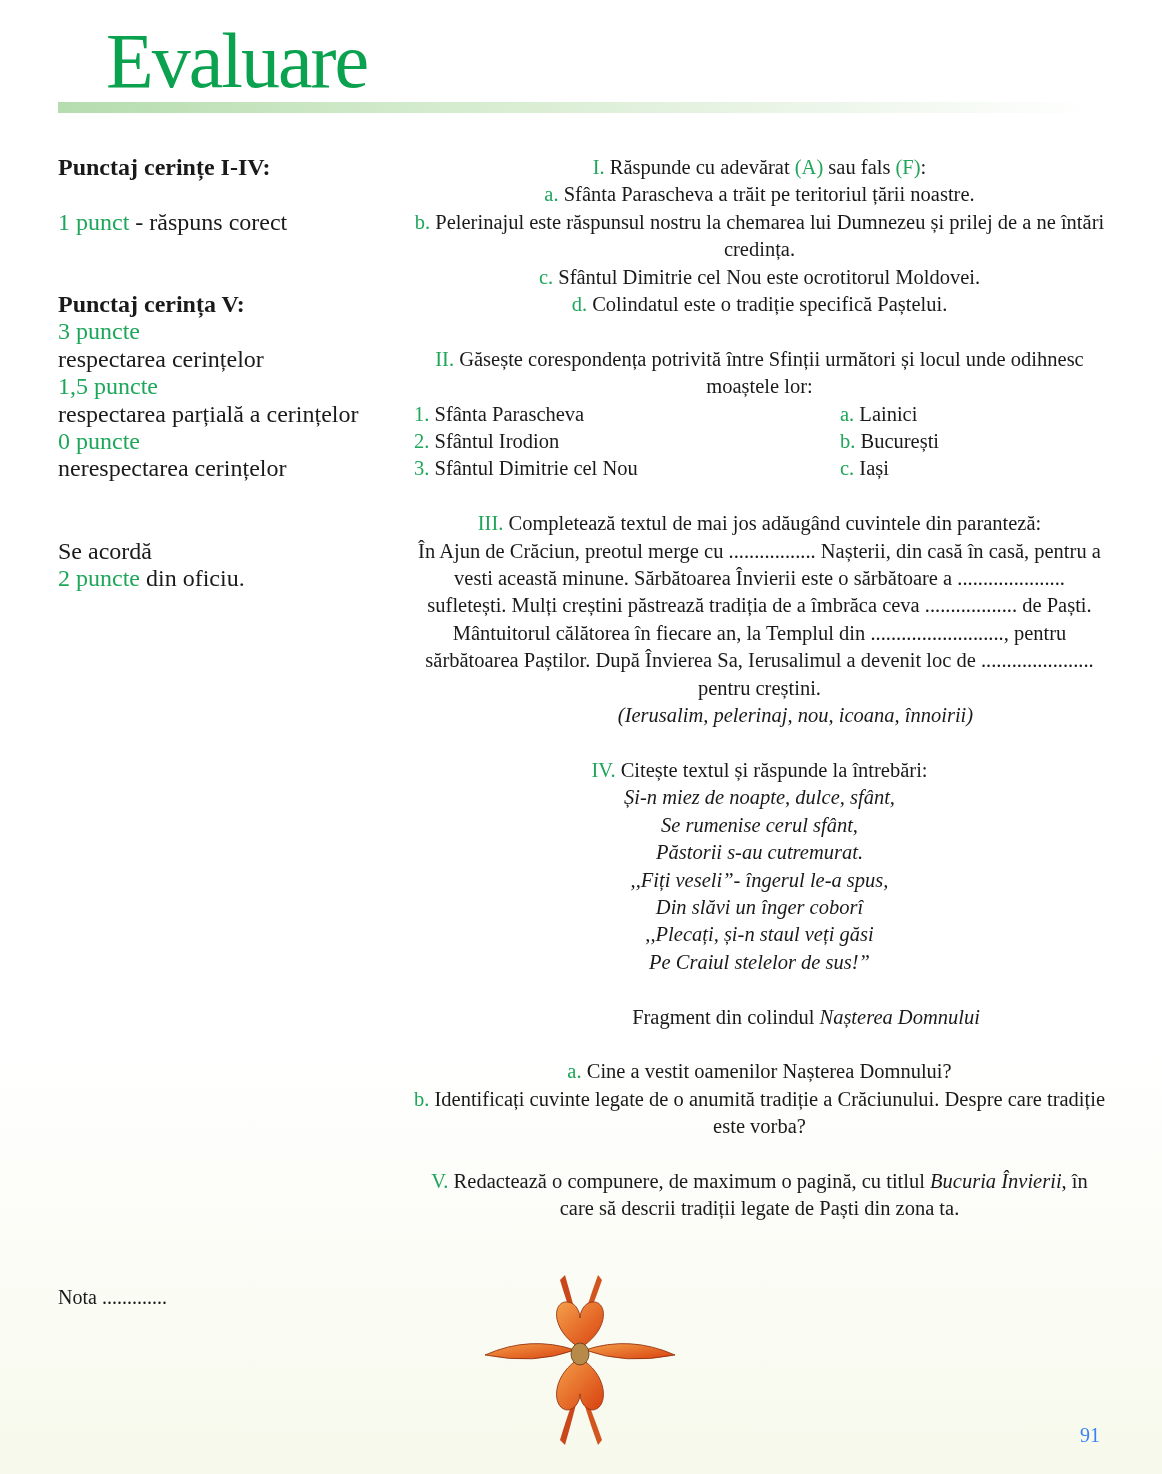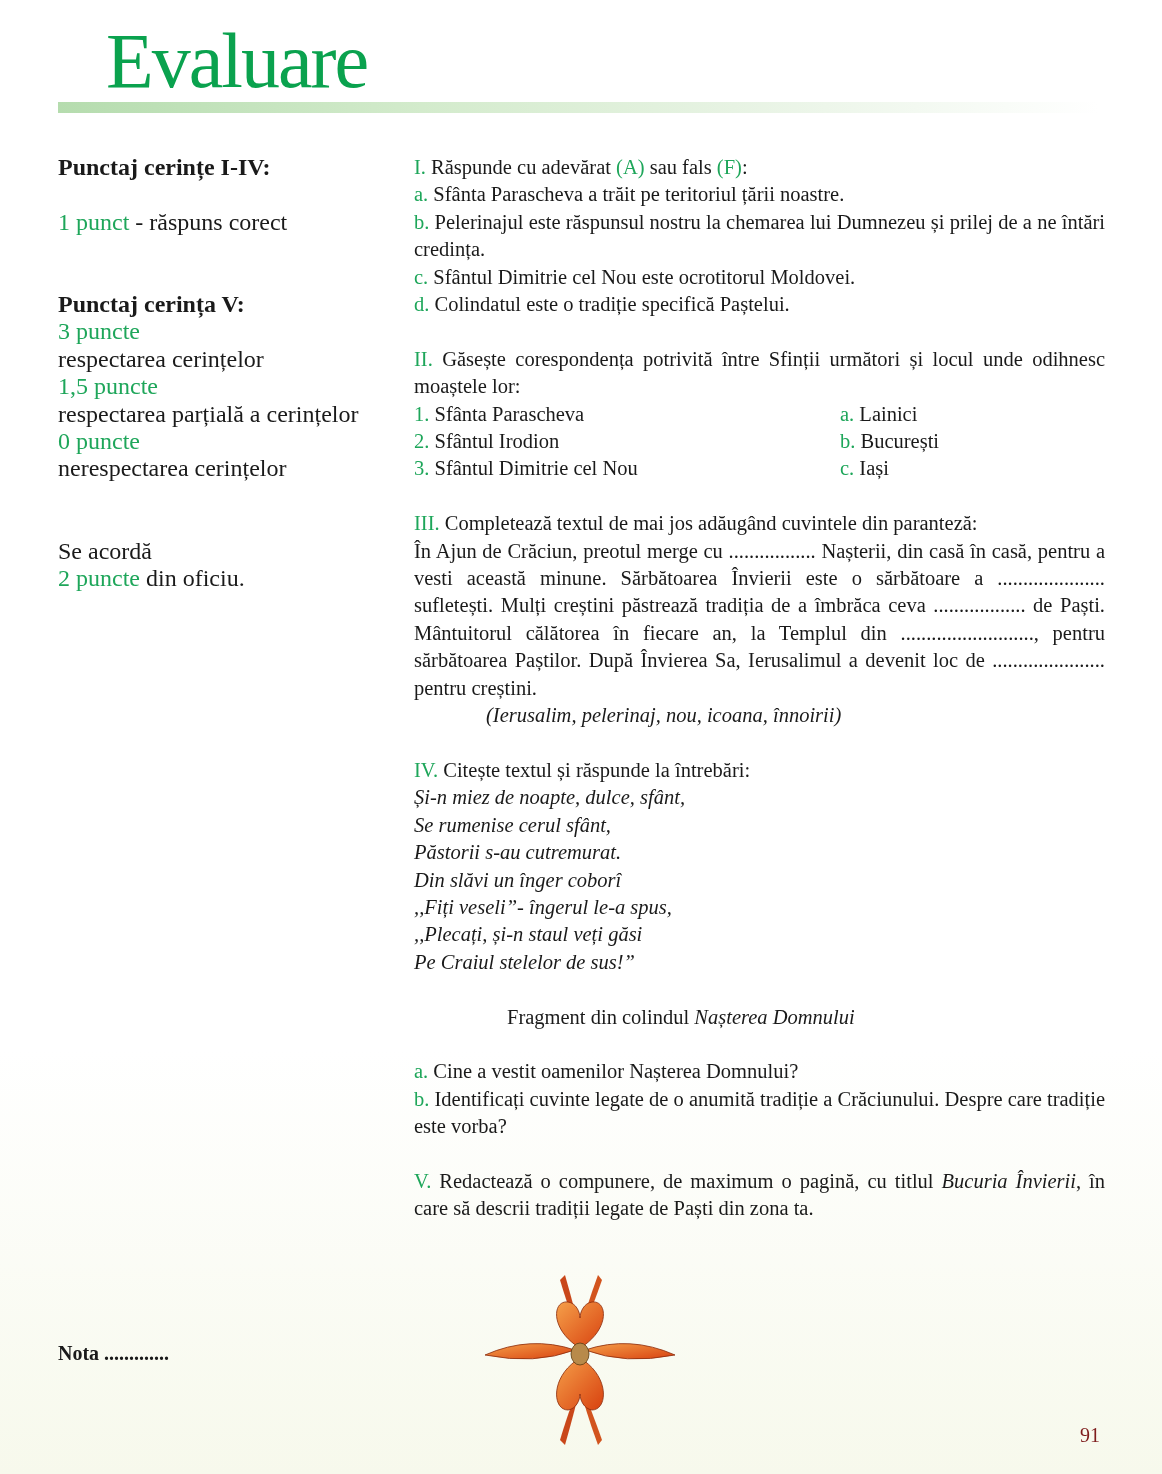--- a/index.html
+++ b/index.html
@@ -26,35 +26,35 @@
     font-size: 24px; line-height: 27.4px;
     font-family: "Liberation Serif", serif;
   }
   .left-col p { margin: 0; }
   .bold { font-weight: bold; }
   .right-col {
     position: absolute; left: 414px; top: 154px; width: 691px;
     font-family: "Liberation Serif", serif;
     font-size: 20.5px; line-height: 27.4px;
   }
-  .right-col p { margin: 0; }
+  .right-col p { margin: 0; text-align: center; }
   .justify { text-align: justify; }
   .match-row { display: flex; }
   .match-row .l { width: 426px; }
   .ital { font-style: italic; }
   .gap { height: 27.4px; }
   .indent-words { padding-left: 72px; }
   .source { padding-left: 93px; }
   .nota {
-    position: absolute; left: 58px; top: 1342px;
-    font-family: "Liberation Serif", serif; font-weight: bold; font-size: 20px;
+    position: absolute; left: 58px; top: 1286px;
+    font-family: "Liberation Serif", serif; font-weight: normal; font-size: 20px;
   }
   .page-num {
     position: absolute; left: 1080px; top: 1424px;
-    font-family: "Liberation Serif", serif; font-size: 20px; color: #7f1d1d;
+    font-family: "Liberation Serif", serif; font-size: 20px; color: #3b82f6;
   }
   .seraph {
     position: absolute; left: 480px; top: 1270px; width: 200px; height: 180px;
   }
 </style>
 </head>
 <body>
 
 <div class="title">Evaluare</div>
 <div class="title-bar"></div>
@@ -104,22 +104,22 @@
 
   <p><span class="green">III.</span><span> Completează textul de mai jos adăugând cuvintele din paranteză:</span></p>
   <p class="justify">În Ajun de Crăciun, preotul merge cu ................. Nașterii, din casă în casă, pentru a vesti această minune. Sărbătoarea Învierii este o sărbătoare a ..................... sufletești. Mulți creștini păstrează tradiția de a îmbrăca ceva .................. de Paști. Mântuitorul călătorea în fiecare an, la Templul din .........................., pentru sărbătoarea Paștilor. După Învierea Sa, Ierusalimul a devenit loc de ...................... pentru creștini.</p>
   <p class="ital indent-words">(Ierusalim, pelerinaj, nou, icoana, înnoirii)</p>
   <div class="gap"></div>
 
   <p><span class="green">IV.</span><span> Citește textul și răspunde la întrebări:</span></p>
   <p class="ital">Și-n miez de noapte, dulce, sfânt,</p>
   <p class="ital">Se rumenise cerul sfânt,</p>
   <p class="ital">Păstorii s-au cutremurat.</p>
+  <p class="ital">,,Fiți veseli”- îngerul le-a spus,</p>
   <p class="ital">Din slăvi un înger coborî</p>
-  <p class="ital">,,Fiți veseli”- îngerul le-a spus,</p>
   <p class="ital">,,Plecați, și-n staul veți găsi</p>
   <p class="ital">Pe Craiul stelelor de sus!”</p>
   <div class="gap"></div>
   <p class="source"><span>Fragment din colindul </span><span class="ital">Nașterea Domnului</span></p>
   <div class="gap"></div>
   <p class="justify"><span class="green">a.</span><span> Cine a vestit oamenilor Nașterea Domnului?</span></p>
   <p class="justify"><span class="green">b.</span><span> Identificați cuvinte legate de o anumită tradiție a Crăciunului. Despre care tradiție este vorba?</span></p>
   <div class="gap"></div>
 
   <p class="justify"><span class="green">V.</span><span> Redactează o compunere, de maximum o pagină, cu titlul </span><span class="ital">Bucuria Învierii</span><span>, în care să descrii tradiții legate de Paști din zona ta.</span></p>

